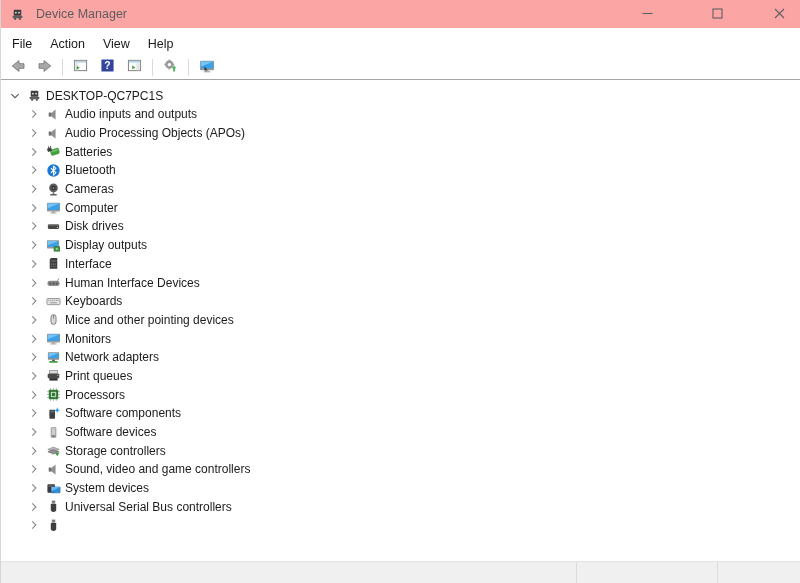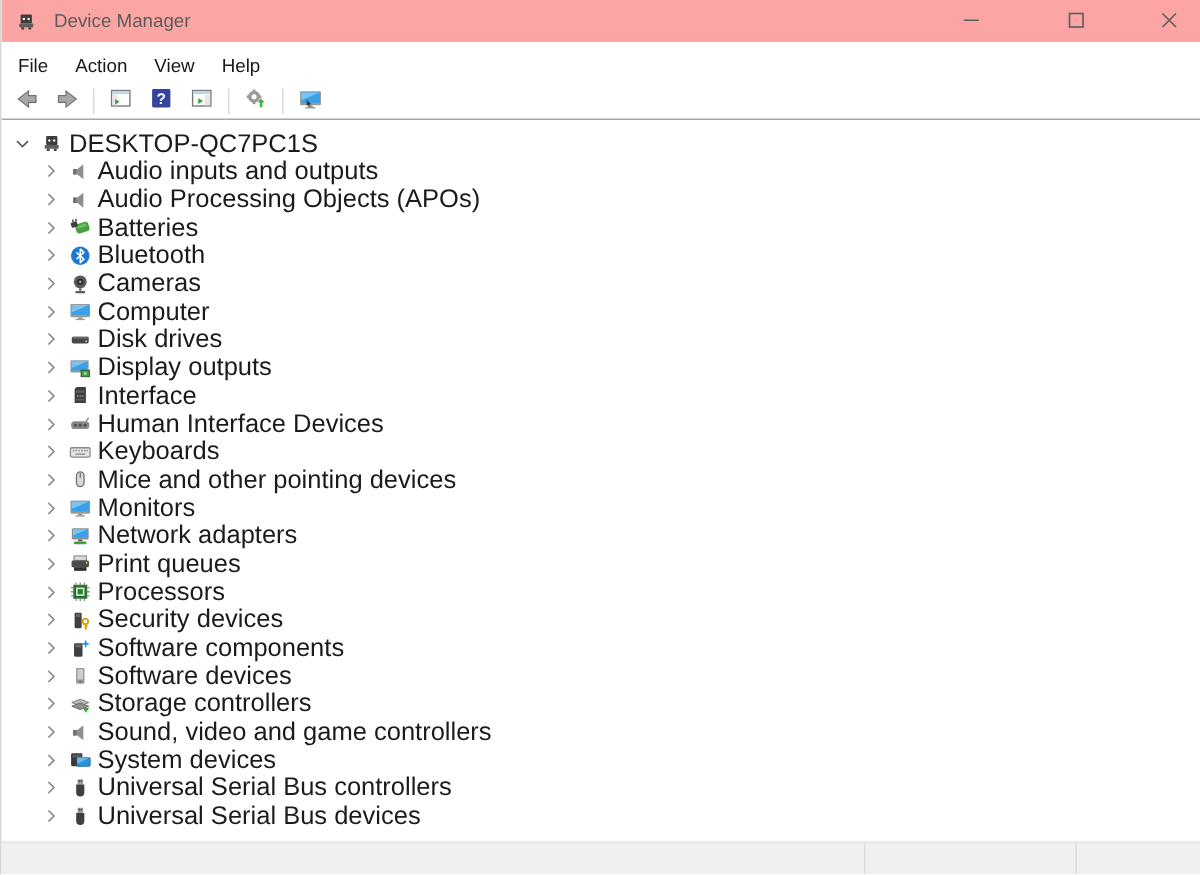--- a/index.html
+++ b/index.html
@@ -21,21 +21,21 @@
            border-bottom:1px solid #a6a6a6;padding-left:3px;}
   .tb-btn{width:25px;height:21px;display:flex;align-items:center;justify-content:center;
           background:none;border:none;padding:0;margin:0 1px;}
   .tb-sep{width:1px;height:17px;background:#dadada;margin:0 4px;display:inline-block;}
   
   .tree{position:absolute;top:80px;left:0;right:0;bottom:21px;background:#ffffff;padding-top:6px;overflow:hidden;}
   .tree-row{display:flex;align-items:center;height:18.7px;padding-left:25px;}
   .root-row{height:19px;padding-left:6px;}
   .chev{width:16px;height:16px;display:flex;align-items:center;justify-content:center;margin-right:3px;flex:none;}
   .dicon{width:16px;height:16px;display:flex;align-items:center;justify-content:center;margin-right:4px;flex:none;}
-  .tlabel{font-size:17px;color:#1b1b1b;white-space:nowrap;}
+  .tlabel{font-size:12px;color:#1b1b1b;white-space:nowrap;}
   
   .bottom-strip{position:absolute;left:0;right:0;bottom:0;height:21px;background:#f0f0f0;border-top:1px solid #e3e3e3;}
   .strip-div{position:absolute;top:0;bottom:0;width:1px;background:#dcdcdc;}
   .strip-div.d1{left:575px}.strip-div.d2{left:716px}
 </style>
 </head>
 <body>
 
 <div class="window">
 
@@ -418,36 +418,20 @@
           <span class="tlabel">Processors</span>
         </div>
         <div class="tree-row">
           <span class="chev">
             <svg width="14" height="14" viewBox="0 0 16 16">
               <path d="M6 3.8 L10.2 8 L6 12.2" stroke="#8a8a8a" stroke-width="1.3" fill="none"></path>
             </svg>
           </span>
           <span class="dicon">
             <svg width="15" height="15" viewBox="0 0 16 16">
-              <rect x="4" y="2.6" width="5" height="11" rx="0.8" fill="#3f3f3f"></rect>
-              <rect x="5" y="3.6" width="3" height="2" fill="#6a6a6a"></rect>
-              <circle cx="11.7" cy="8.8" r="1.9" fill="none" stroke="#d8a200" stroke-width="1.3"></circle>
-              <path d="M11.7 10.7 V14.2 M11.7 12.2 H13.2 M11.7 14.2 H12.9" stroke="#d8a200" stroke-width="1.2"></path>
-            </svg>
-          </span>
-          <span class="tlabel">Security devices</span>
-        </div>
-        <div class="tree-row">
-          <span class="chev">
-            <svg width="14" height="14" viewBox="0 0 16 16">
-              <path d="M6 3.8 L10.2 8 L6 12.2" stroke="#8a8a8a" stroke-width="1.3" fill="none"></path>
-            </svg>
-          </span>
-          <span class="dicon">
-            <svg width="15" height="15" viewBox="0 0 16 16">
               <rect x="3.6" y="4" width="6" height="9.6" rx="0.8" fill="#3f3f3f"></rect>
               <rect x="4.6" y="5" width="4" height="2" fill="#6a6a6a"></rect>
               <path d="M11.9 1.4 L12.7 3.7 L15 4.5 L12.7 5.3 L11.9 7.6 L11.1 5.3 L8.8 4.5 L11.1 3.7 Z" fill="#2196f3"></path>
             </svg>
           </span>
           <span class="tlabel">Software components</span>
         </div>
         <div class="tree-row">
           <span class="chev">
             <svg width="14" height="14" viewBox="0 0 16 16">
@@ -531,21 +515,20 @@
             </svg>
           </span>
           <span class="dicon">
             <svg width="15" height="15" viewBox="0 0 16 16">
               <rect x="6.1" y="1.6" width="3.8" height="3.8" fill="#9a9a9a"></rect>
               <rect x="6.9" y="2.4" width="0.9" height="1.1" fill="#3f3f3f"></rect>
               <rect x="8.4" y="2.4" width="0.9" height="1.1" fill="#3f3f3f"></rect>
               <path d="M5.1 5.4 H10.9 V11 A2.9 2.9 0 0 1 5.1 11 Z" fill="#3f3f3f"></path>
             </svg>
           </span>
-          <span class="tlabel">Universal Serial Bus devices</span>
         </div>
       </div>
   </div>
 
   <div class="bottom-strip">
     <span class="strip-div d1"></span>
     <span class="strip-div d2"></span>
   </div>
 
 </div>

